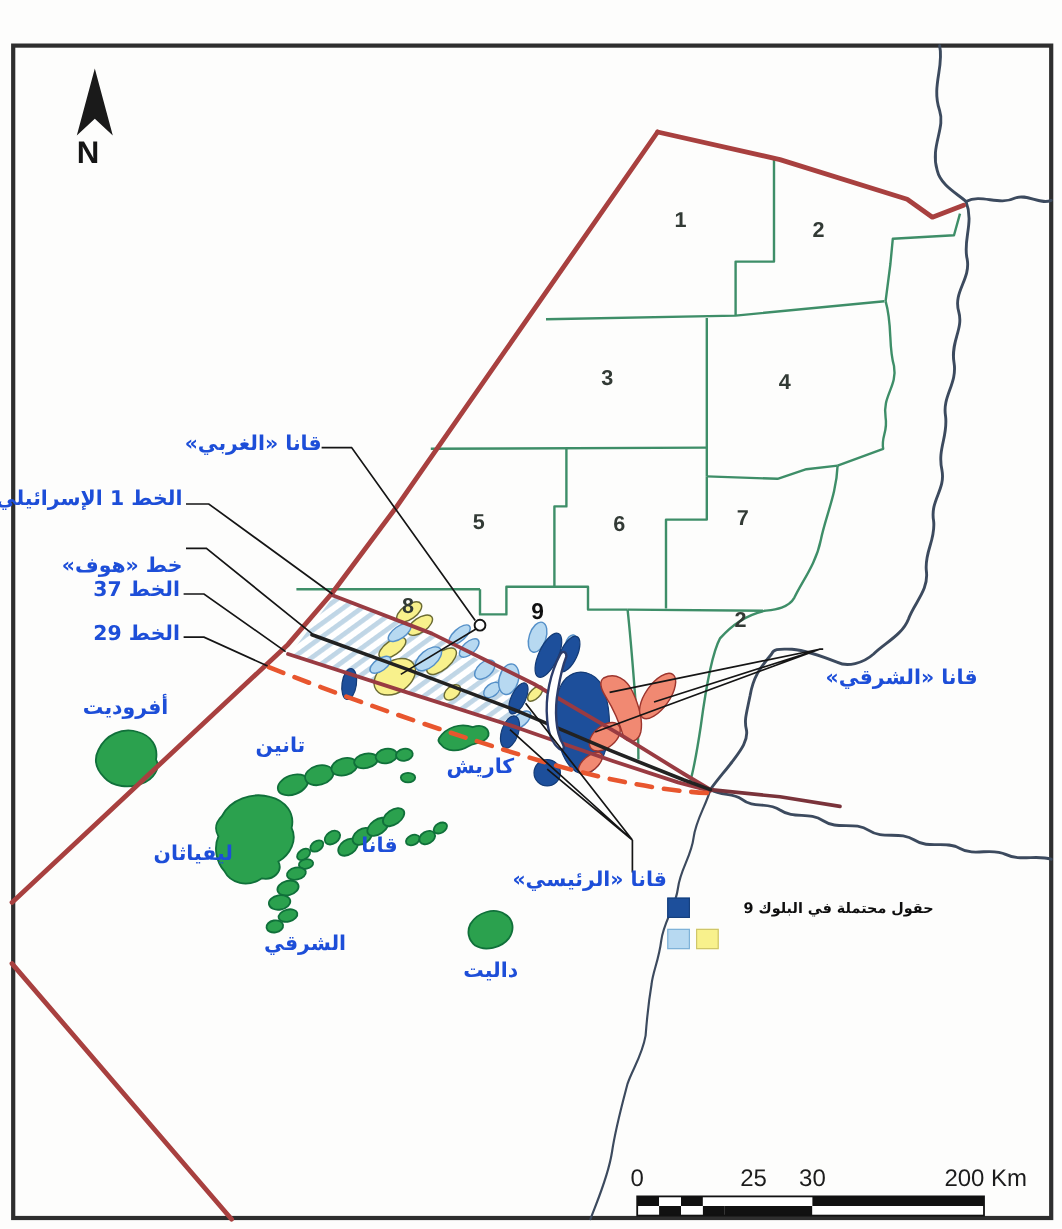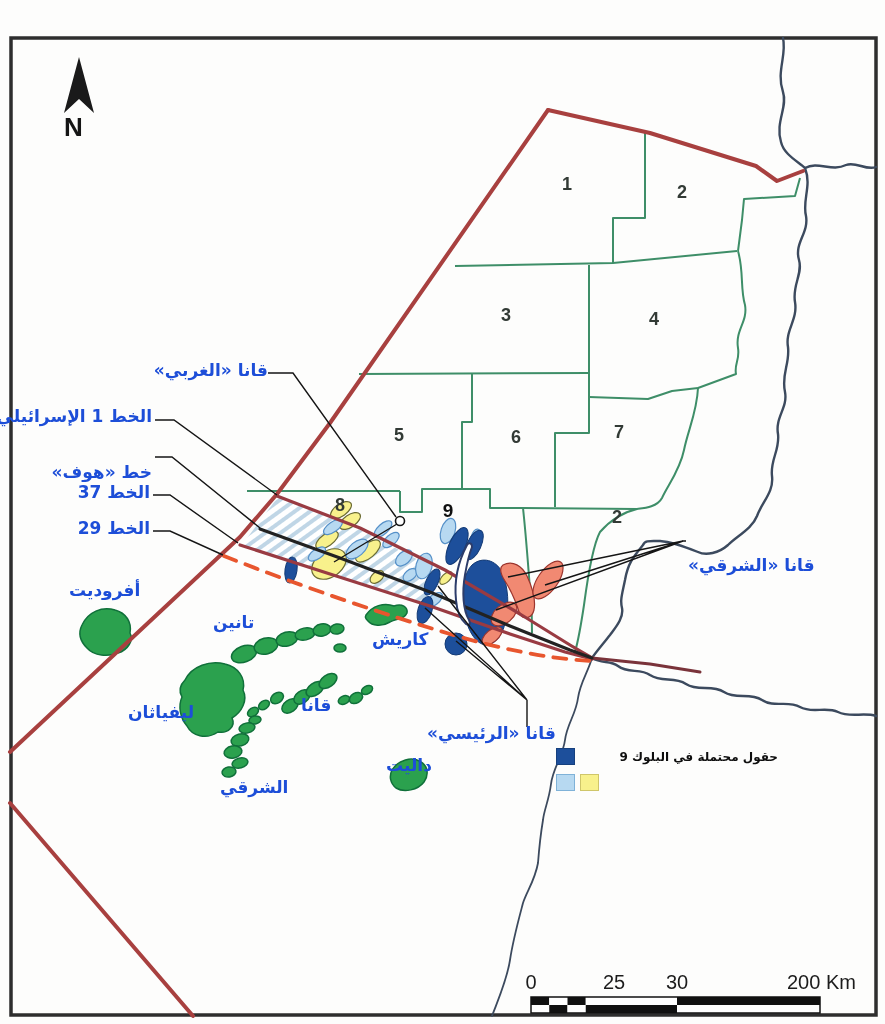--- a/index.html
+++ b/index.html
@@ -211,32 +211,32 @@
 <div class="lbl" style="right:735px;top:483px" dir="rtl">الخط 37</div>
 <div class="lbl" style="right:735px;top:519px" dir="rtl">الخط 29</div>
 <div class="lbl" style="left:688px;top:556px" dir="rtl">قانا «الشرقي»</div>
 <div class="lbl" style="left:427px;top:724px" dir="rtl">قانا «الرئيسي»</div>
 
 <div class="lbl" style="left:69px;top:581px" dir="rtl">أفروديت</div>
 <div class="lbl" style="left:213px;top:613px" dir="rtl">تانين</div>
 <div class="lbl" style="left:128px;top:703px" dir="rtl">ليفياثان</div>
 <div class="lbl" style="left:301px;top:696px" dir="rtl">قانا</div>
 <div class="lbl" style="left:220px;top:778px" dir="rtl">الشرقي</div>
-<div class="lbl" style="left:386px;top:756px" dir="rtl">داليت</div>
+<div class="lbl" style="left:386px;top:800px" dir="rtl">داليت</div>
 <div class="lbl" style="left:372px;top:630px" dir="rtl">كاريش</div>
 
 <div id="legend">
   <div class="legend-row">
     <span class="sw sw-b9"></span>
     <span class="legend-text">حقول محتملة في البلوك 9</span>
   </div>
   <div class="legend-row">
     <span class="sw sw-b8a"></span>
     <span class="sw sw-b8b"></span>
   </div>
 </div>
 
 <span class="scale-num" style="left:531px">0</span>
-<span class="scale-num" style="left:614px">25</span>
+<span class="scale-num" style="left:628px">25</span>
 <span class="scale-num" style="left:677px">30</span>
 <span class="scale-num scale-end" style="left:787px">200 Km</span>
 
 </div>
 
 </body></html>

